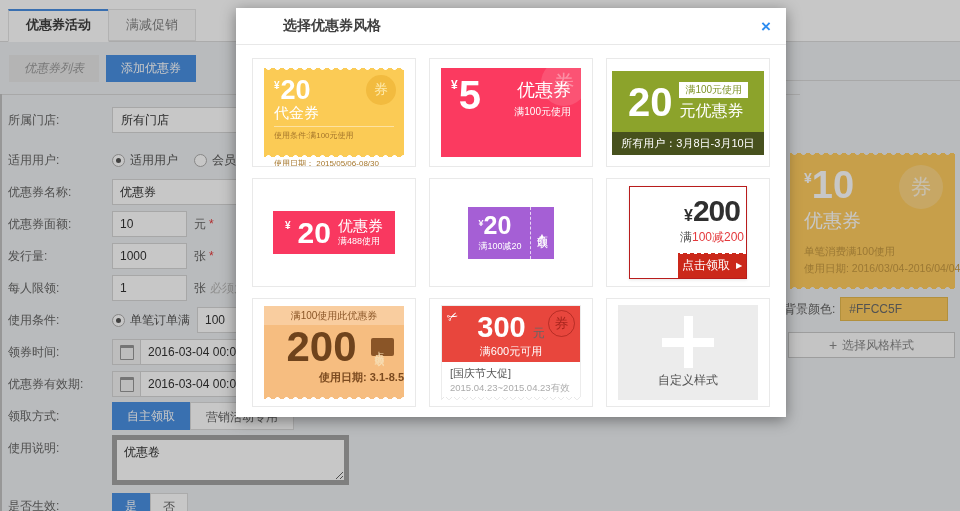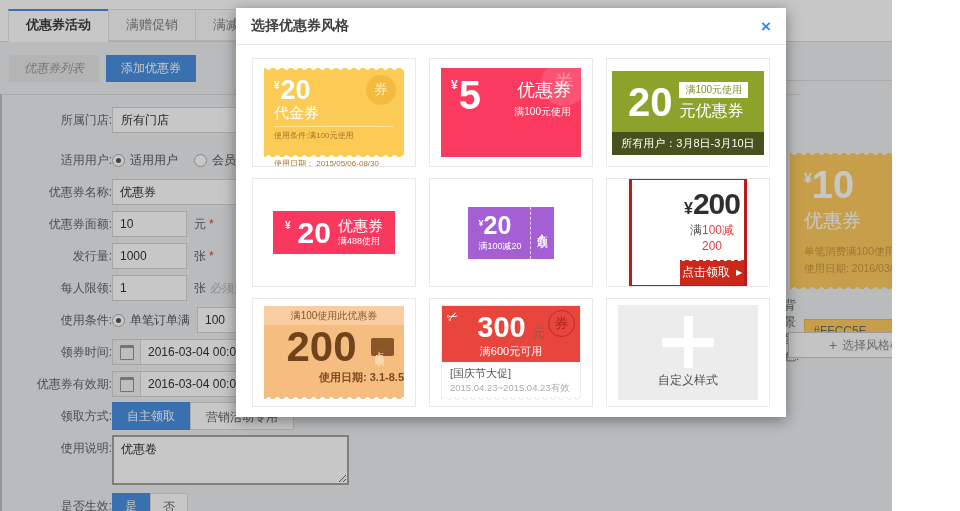--- a/index.html
+++ b/index.html
@@ -1,72 +1,72 @@
 <!DOCTYPE html>
 <html><head>
 <meta charset="utf-8">
 <style>
   html,body{margin:0;padding:0;}
   body{font-family:"Liberation Sans","DejaVu Sans",sans-serif;}
-  .screen{position:relative;width:892px;height:511px;overflow:hidden;background:#eef0f2;}
+  .screen{position:relative;width:960px;height:511px;overflow:hidden;background:#eef0f2;}
 
   
   .topbar{position:absolute;top:0;left:0;width:100%;height:42px;background:#fff;border-bottom:1px solid #dcdcdc;box-sizing:border-box;}
   .tabs{position:absolute;left:8px;bottom:-1px;display:flex;}
   .tab{height:30px;line-height:30px;padding:0 17px;font-size:13px;color:#828282;background:#fafafa;border:1px solid #e4e4e4;margin-right:-1px;cursor:pointer;}
   .tab.active{background:#fff;border-top:2px solid #4a8fe2;border-bottom:1px solid #fff;color:#3f3f3f;font-weight:bold;line-height:27px;}
   .subtabs{position:absolute;top:55px;left:9px;display:flex;gap:7px;}
   .subtab{height:27px;line-height:27px;padding:0 15px;font-size:12px;cursor:pointer;}
   .subtab.gray{background:#e7e7e7;color:#9a9a9a;font-style:italic;}
   .subtab.blue{background:#4a90e2;color:#fff;}
   .divider-left{position:absolute;top:94px;left:0;width:800px;border-top:1px solid #d8d8d8;}
   .divider-right{position:absolute;top:80px;left:720px;right:0;border-top:1px solid #d8d8d8;}
   .left-edge{position:absolute;top:94px;left:0;width:2px;bottom:0;background:#c2c2c2;}
 
   
   .form{position:absolute;top:107px;left:0;width:400px;}
   .frow{display:flex;align-items:center;height:26px;margin:0 0 6px 8px;}
   .frow.gap{margin-bottom:14px;}
   .frow.tall{height:52px;align-items:flex-start;}
-  .flabel{width:104px;font-size:12px;color:#666;flex-shrink:0;text-align:right;}
+  .flabel{width:104px;font-size:12px;color:#666;flex-shrink:0;}
   .txt{height:26px;border:1px solid #d7d7d7;background:#fff;padding:0 7px;font-size:12px;color:#333;box-sizing:border-box;font-family:inherit;}
   .w250{width:250px;}.w75{width:75px;}.w120{width:120px;}.w178{width:178px;}
   .unit{font-size:12px;color:#666;margin-left:7px;}
   .star{color:#e4393c;margin-left:3px;font-size:12px;}
   .hint{color:#b8b8b8;font-size:12px;margin-left:4px;white-space:nowrap;}
   .select-box{width:250px;height:26px;line-height:24px;border:1px solid #d7d7d7;background:#fff;padding:0 8px;font-size:12px;color:#333;box-sizing:border-box;cursor:pointer;}
   .radio{width:13px;height:13px;border:1px solid #aeaeae;border-radius:50%;background:#fff;display:inline-block;position:relative;margin-right:5px;box-sizing:border-box;flex-shrink:0;cursor:pointer;}
   .radio.checked::after{content:"";position:absolute;left:3px;top:3px;width:5px;height:5px;border-radius:50%;background:#555;}
   .rlabel{font-size:12px;color:#555;margin-right:16px;}
   .calbox{width:28px;height:26px;border:1px solid #d7d7d7;border-right:none;background:#f2f2f2;display:flex;align-items:center;justify-content:center;box-sizing:border-box;cursor:pointer;}
   .cal{width:12px;height:11px;border:1px solid #969696;border-top:3px solid #969696;border-radius:1px;}
   .toggle-btn{height:28px;line-height:28px;padding:0 15px;font-size:12px;cursor:pointer;}
   .toggle-btn.on{background:#4a90e2;color:#fff;}
   .toggle-btn.off{background:#fff;color:#666;border:1px solid #dcdcdc;box-sizing:border-box;}
   .yn{width:38px;padding:0;text-align:center;height:26px;line-height:26px;}
-  textarea.desc{width:237px;height:50px;border:2px solid #a3a3a3;font-size:12px;color:#333;padding:4px 7px;resize:both;font-family:inherit;box-sizing:border-box;background:#fff;}
+  textarea.desc{width:237px;height:50px;border:5px solid #a3a3a3;font-size:12px;color:#333;padding:4px 7px;resize:both;font-family:inherit;box-sizing:border-box;background:#fff;}
 
   
   .preview{position:absolute;left:790px;top:153px;width:165px;height:136px;background:#FFCC5F;color:#fff;box-sizing:border-box;padding:11px 14px;}
   .pv-cur{font-size:14px;font-weight:bold;vertical-align:15px;}
   .pv-num{font-size:38px;font-weight:bold;}
   .pv-title{font-size:19px;margin-top:1px;}
   .pv-small{margin-top:9px;font-size:10.5px;color:#c79a43;line-height:1.6;white-space:nowrap;}
   .pv-stamp{position:absolute;top:12px;right:12px;width:44px;height:44px;border-radius:50%;background:rgba(255,255,255,0.22);color:rgba(255,255,255,0.75);font-size:21px;display:flex;align-items:center;justify-content:center;}
   .bgrow{position:absolute;left:784px;top:297px;display:flex;align-items:center;}
   .bgrow .lbl{font-size:12px;color:#666;margin-right:5px;}
   .bgcolor-input{width:108px;height:24px;background:#FFCC5F;border:1px solid #e5b94f;color:#6b6b6b;font-size:12px;padding:0 8px;box-sizing:border-box;font-family:inherit;}
   .style-btn{position:absolute;left:788px;top:332px;width:167px;height:26px;border:1px solid #c9c9c9;background:#fbfbfb;color:#8a8a8a;font-size:12px;display:flex;align-items:center;justify-content:center;gap:5px;box-sizing:border-box;cursor:pointer;}
   .style-btn .plus-sm{font-size:14px;line-height:1;}
 
   
   .overlay{position:absolute;inset:0;background:rgba(0,0,0,0.22);z-index:10;}
   .modal{position:absolute;left:236px;top:8px;width:550px;height:409px;background:#fff;z-index:20;box-shadow:0 3px 14px rgba(0,0,0,0.4);}
   .modal-hd{height:37px;border-bottom:1px solid #e8e8e8;display:flex;align-items:center;padding:0 15px;box-sizing:border-box;}
-  .modal-title{font-size:14px;font-weight:bold;color:#3f3f3f;flex:1;}
+  .modal-title{font-size:14px;font-weight:bold;color:#3f3f3f;flex:1;margin-left:32px;}
   .modal-close{color:#2d8cf0;font-size:17px;font-weight:bold;line-height:1;cursor:pointer;}
   .grid{display:grid;grid-template-columns:repeat(3,1fr);gap:11px 13px;padding:13px 16px;}
   .cell{height:107px;border:1px solid #e9e9e9;background:#fff;display:flex;align-items:center;justify-content:center;position:relative;overflow:hidden;cursor:pointer;}
 
   
   .perf{position:absolute;left:0;right:0;height:6px;background-repeat:repeat-x;background-size:9px 6px;z-index:2;}
   .perf.pt{top:-1px;background-image:radial-gradient(circle at 4.5px 0px,var(--hole,#fff) 2.6px,rgba(0,0,0,0) 3px);}
   .perf.pb{bottom:-1px;background-image:radial-gradient(circle at 4.5px 6px,var(--hole,#fff) 2.6px,rgba(0,0,0,0) 3px);}
   .perf.sm{height:4px;background-size:7px 4px;background-image:radial-gradient(circle at 3.5px 0px,#fff 1.9px,rgba(0,0,0,0) 2.2px);}
   .wavy{position:absolute;left:-1px;right:-1px;bottom:-1px;height:5px;background-image:radial-gradient(circle at 4px 5px,#fff 2.6px,#d9d9d9 3.1px,rgba(0,0,0,0) 3.5px);background-size:8px 5px;background-repeat:repeat-x;}
@@ -108,21 +108,21 @@
 
   .cp5{background:#a55fd5;color:#fff;display:flex;align-items:stretch;}
   .cp5 .left{padding:6px 8px 6px 10px;}
   .cp5 .cur{font-size:9px;font-weight:bold;vertical-align:8px;}
   .cp5 .num{font-size:25px;font-weight:bold;line-height:1;}
   .cp5 .cond{font-size:9px;margin-top:2px;}
   .cp5 .right{border-left:1px dashed rgba(255,255,255,0.75);display:flex;flex-direction:column;align-items:center;justify-content:center;padding:4px 6px;gap:1px;}
   .cp5 .act{writing-mode:vertical-lr;font-size:11px;letter-spacing:2px;line-height:1;}
   .cp5 .arr{font-size:7px;}
 
-  .cp6{width:118px;background:#fff;border:3px solid #b91c1c;box-shadow:0 1px 3px rgba(0,0,0,0.1);text-align:center;padding-left:48px;}
+  .cp6{width:118px;background:#fff;border:1px solid #b91c1c;box-shadow:0 1px 3px rgba(0,0,0,0.1);text-align:center;padding-left:48px;}
   .cp6 .amt{padding-top:9px;line-height:1;color:#2f2f2f;}
   .cp6 .cur{font-size:16px;font-weight:bold;}
   .cp6 .num{font-size:30px;font-weight:bold;letter-spacing:-1px;}
   .cp6 .cond{font-size:12px;color:#4a4a4a;margin:3px 0 7px;}
   .cp6 .cond .red{color:#e4393c;}
   .cp6 .bar{height:25px;background:#cb281a;color:#fff;font-size:12px;display:flex;align-items:center;justify-content:center;gap:6px;position:relative;}
   .cp6 .arr{font-size:8px;}
 
   .cp7{width:140px;height:93px;background:#f6bd80;color:#7b4a1f;}
   .cp7 .hd{height:19px;background:#f9cd9f;font-size:10px;display:flex;align-items:center;justify-content:center;color:#8a5527;}
@@ -150,21 +150,20 @@
   .cp9 .lbl{font-size:12px;color:#555;}
 </style>
 </head>
 <body>
 
 <div class="screen">
 
   <div class="topbar">
     <div class="tabs">
       <div class="tab active">优惠券活动</div>
-      <div class="tab">满赠促销</div>
       <div class="tab">满减促销</div>
     </div>
   </div>
 
   <div class="subtabs">
     <div class="subtab gray">优惠券列表</div>
     <div class="subtab blue">添加优惠券</div>
   </div>
 
   <div class="divider-left"></div>

